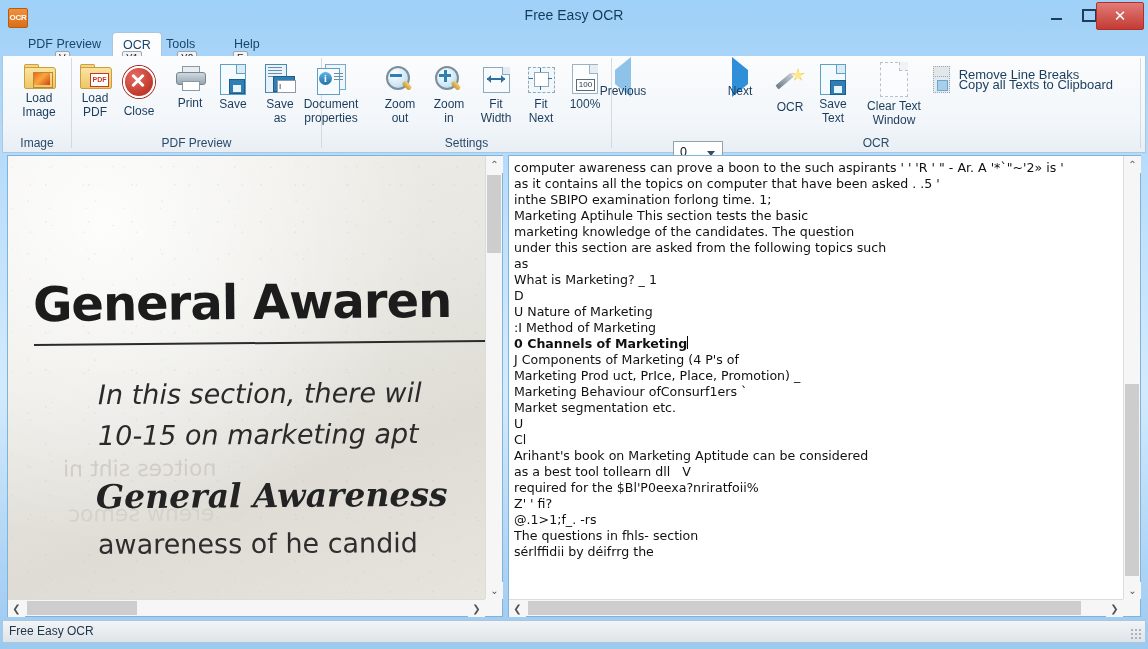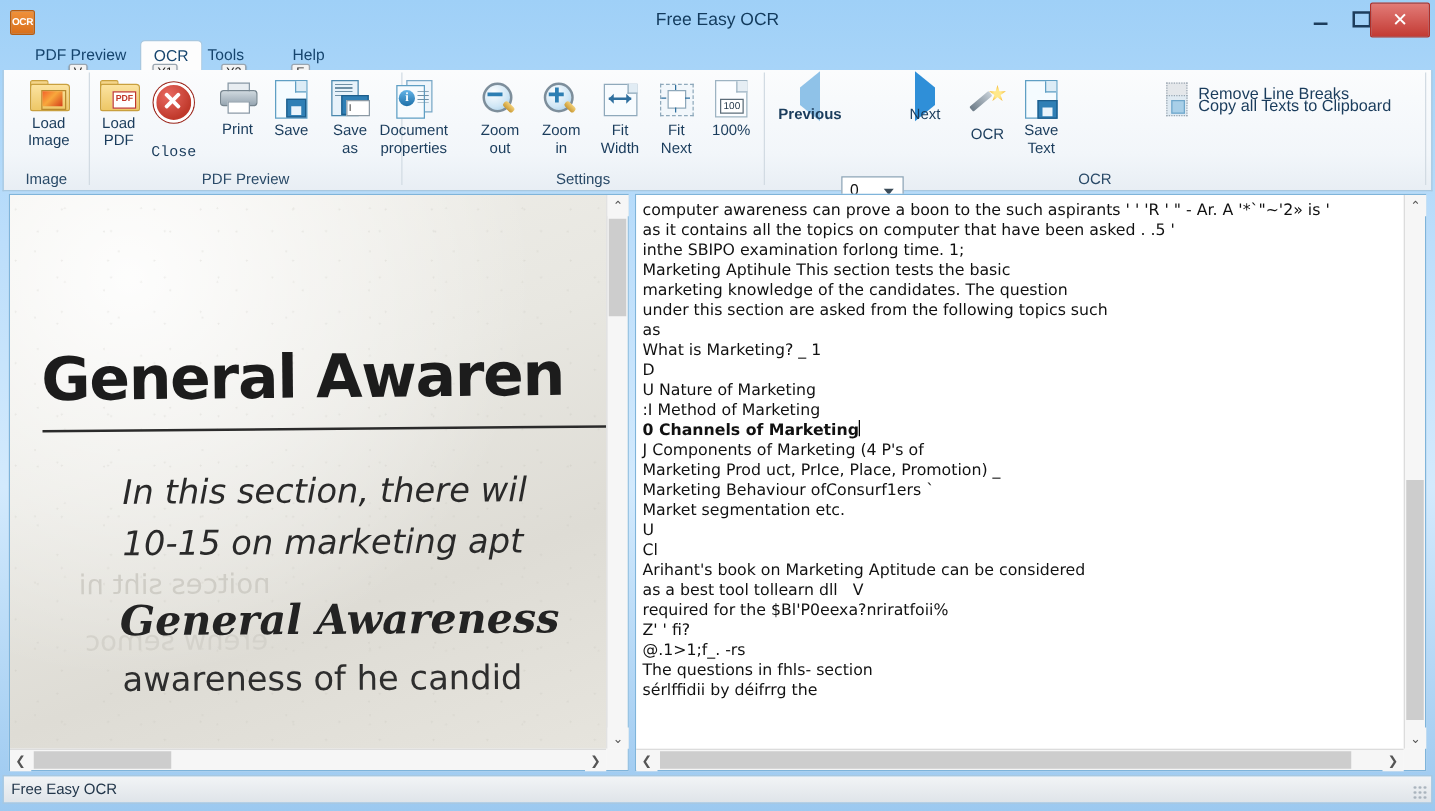--- a/index.html
+++ b/index.html
@@ -342,21 +342,21 @@
         <span class="tab2"></span>
           <span class="back"></span>
           <span class="pdf">PDF</span>
       </span>
       <span class="lbl">Load</span>
       <span class="lbl">PDF</span>
     </div>
 
     <div class="btn" style="left:112px;top:10px;width:48px;">
       <span class="ico stopsign"></span>
-      <span class="lbl" style="margin-top:17px;font-family:Liberation Mono, monospace;">Close</span>
+      <span class="lbl" style="margin-top:6px;">Close</span>
     </div>
 
     <div class="btn" style="left:163px;top:10px;width:48px;">
       <span class="ico printer">
         <span class="top"></span>
           <span class="body"></span>
           <span class="out"></span>
       </span>
       <span class="lbl" style="margin-top:4px;">Print</span>
     </div>
@@ -438,21 +438,21 @@
 
     <div class="btn" style="left:559px;top:8px;width:46px;">
       <span class="ico p100">
         <span class="sheet"></span>
           <span class="fold"></span>
         <span class="tagx">100</span>
       </span>
       <span class="lbl" style="margin-top:3px;">100%</span>
     </div>
 
-    <div class="btn" style="left:614px;top:14px;width:62px;font-weight:bold;">
+    <div class="btn" style="left:589px;top:14px;width:62px;">
       <span class="tri left"></span>
       <span class="lbl">Previous</span>
     </div>
 
     <div class="pagebox">
       <span class="val">0</span>
       <span class="caret"></span>
     </div>
 
     <div class="btn" style="left:714px;top:14px;width:46px;">
@@ -471,20 +471,28 @@
     <div class="btn" style="left:808px;top:8px;width:44px;">
       <span class="ico savetext">
         <span class="sheet"></span>
           <span class="fold"></span>
           <span class="disk"></span>
       </span>
       <span class="lbl">Save</span>
       <span class="lbl">Text</span>
     </div>
 
+    <div class="btn" style="left:855px;top:6px;width:72px;">
+      <span class="ico cleartext">
+        <span class="sheet"></span>
+          <span class="fold"></span>
+      </span>
+      <span class="lbl">Clear Text</span>
+      <span class="lbl">Window</span>
+    </div>
 
     <div class="chkrow" style="left:930px;top:10px;">
       <span class="miniico chk"></span>
       <span class="txt">Remove Line Breaks</span>
     </div>
 
     <div class="chkrow" style="left:930px;top:20px;">
       <span class="miniico clip"></span>
       <span class="txt">Copy all Texts to Clipboard</span>
     </div>

